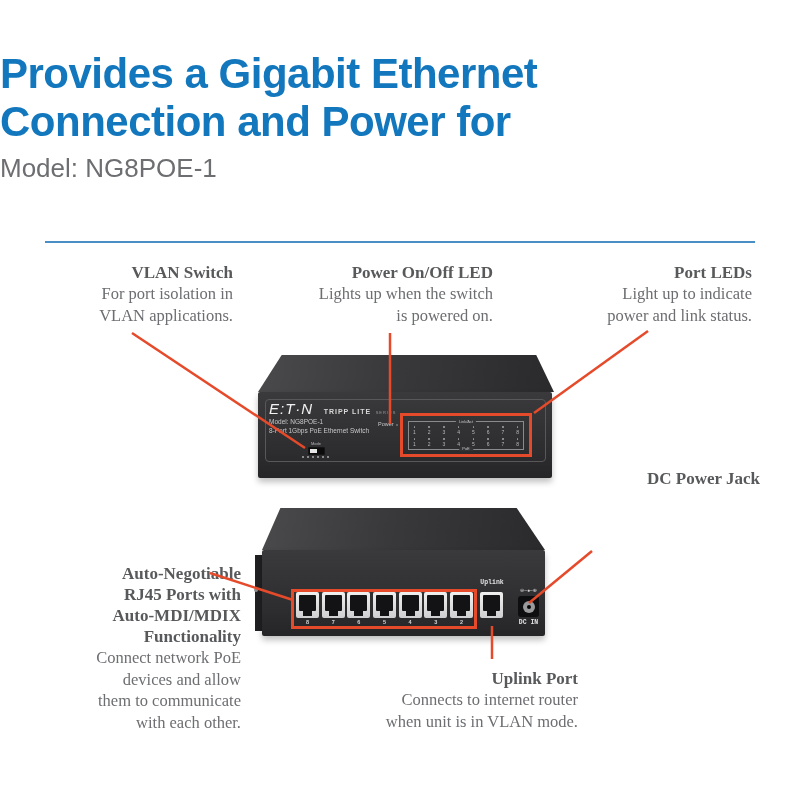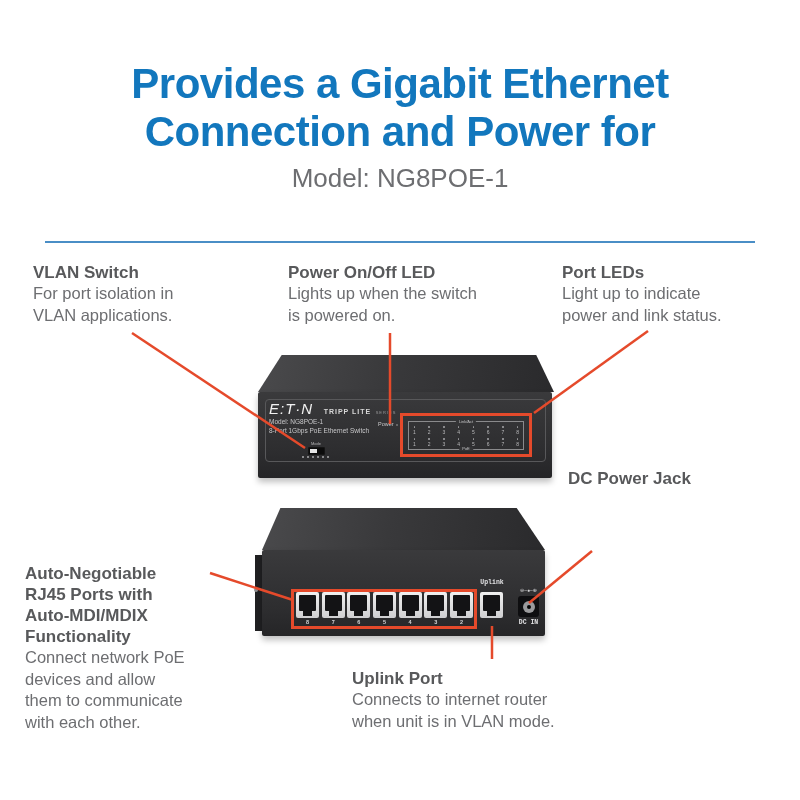--- a/index.html
+++ b/index.html
@@ -4,30 +4,30 @@
 <style>
   * { margin:0; padding:0; box-sizing:border-box; }
   html,body { background:#ffffff; }
   .page {
     position:relative; width:800px; height:800px; margin:0 auto;
     background:#ffffff; overflow:hidden;
     font-family:"Liberation Sans", sans-serif;
   }
 
   
-  .header { position:absolute; top:0; left:0; width:100%; text-align:center;margin-top:10px; }
+  .header { position:absolute; top:0; left:0; width:100%; text-align:left; }
   .title { margin-top:50px; color:#1277bd; font-weight:bold; font-size:42px;
            line-height:48px; letter-spacing:-0.5px; }
   .title span { display:block; }
   .model-line { margin-top:7px; color:#6d6e71; font-size:26px; }
   .divider { position:absolute; top:241px; left:45px; width:710px; height:0;
              border-top:2px solid #4a8ec6; }
 
   
-  .callout { position:absolute; text-align:left; }
+  .callout { position:absolute; text-align:right;font-family:Liberation Serif, serif; }
   .callout .c-title { font-weight:bold; font-size:17px; line-height:21px; color:#58595b; }
   .callout .c-body  { font-size:16.5px; line-height:21.5px; color:#6d6e71; }
   .callout .c-title span, .callout .c-body span { display:block; }
   .co-vlan   { top:262px; left:33px;  width:200px; }
   .co-power  { top:262px; left:288px; width:205px; }
   .co-leds   { top:262px; left:562px; width:190px; }
   .co-dc     { top:468px; left:568px; width:192px; }
   .co-rj45   { top:563px; left:25px;  width:216px; }
   .co-uplink { top:668px; left:352px; width:226px; }
 

